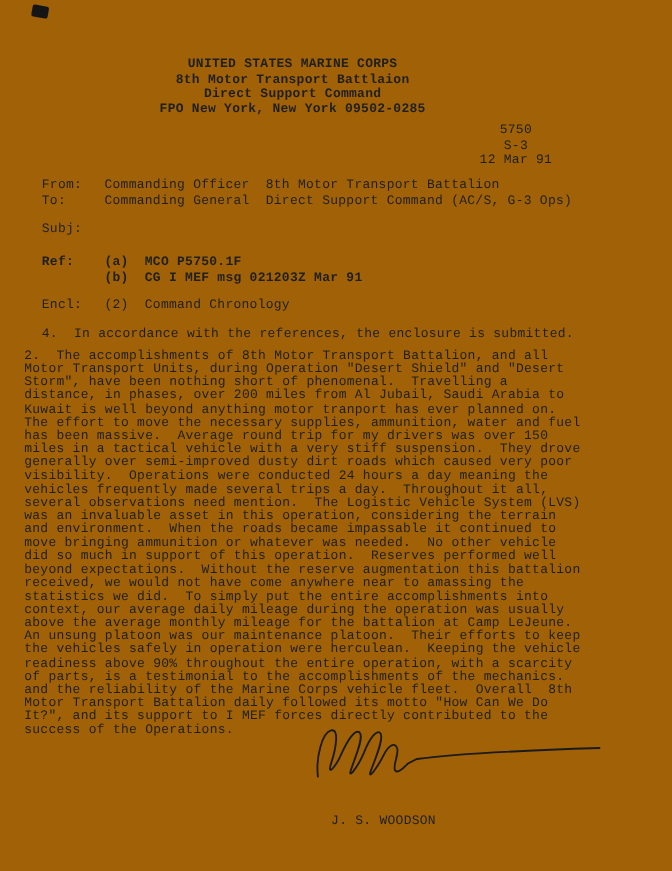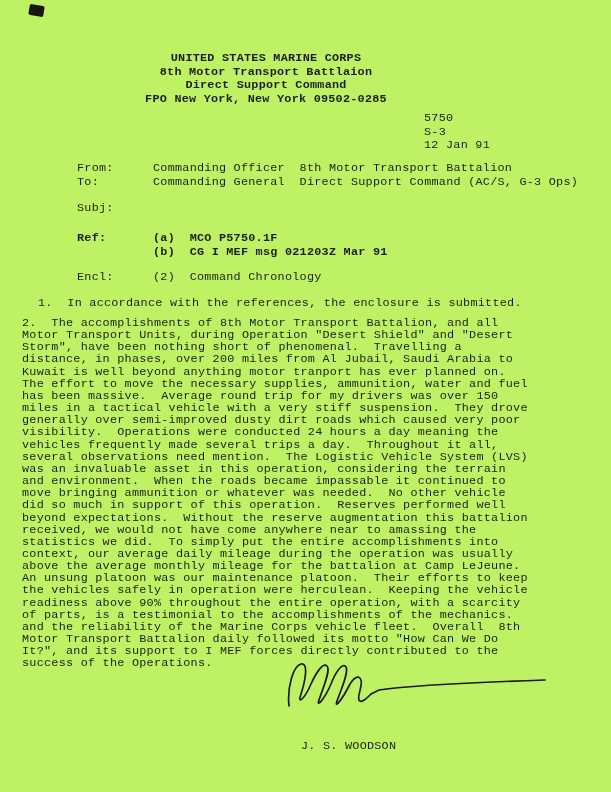--- a/index.html
+++ b/index.html
@@ -3,35 +3,35 @@
 <meta charset="utf-8">
 <style>
   html,body{margin:0;padding:0;}
   body{
     width:611px;height:792px;
     background:#fafaf7;
     font-family:"Liberation Mono","DejaVu Sans Mono",monospace;
   }
   .page{
     position:relative;width:611px;height:792px;overflow:hidden;
-    background:#bef264;
+    background:#a16207;
     color:#1f1f1f;
     font-size:11.8px;
     letter-spacing:0.25px;
     line-height:13.5px;
   }
   .letterhead{
     position:absolute;top:52px;left:0;width:532px;
     text-align:center;font-weight:bold;
   }
-  .id-block{position:absolute;top:112px;left:424px;}
+  .id-block{position:absolute;top:112px;left:436px;text-align:center;}
   .addr-block{position:absolute;top:162px;left:38px;}
   .labeled-row{display:flex;}
-  .lbl{display:inline-block;width:57px;flex:0 0 57px;white-space:pre;margin-left:39px;}
-  .val{white-space:pre;margin-left:19px;}
+  .lbl{display:inline-block;width:57px;flex:0 0 57px;white-space:pre;}
+  .val{white-space:pre;}
   .subj-block{position:absolute;top:202px;left:38px;}
   .ref-block{position:absolute;top:232px;left:38px;font-weight:bold;}
   .encl-block{position:absolute;top:271px;left:38px;}
   .para1{position:absolute;top:297px;left:38px;white-space:pre;}
   .para2{
     position:absolute;top:317px;left:22px;margin:0;
     white-space:pre;font:inherit;letter-spacing:0.25px;
     line-height:12.15px;
   }
   .sig-svg{position:absolute;top:654px;left:283px;}
@@ -51,21 +51,21 @@
   <div class="letterhead">
     <div>UNITED STATES MARINE CORPS</div>
     <div>8th Motor Transport Battlaion</div>
     <div>Direct Support Command</div>
     <div>FPO New York, New York 09502-0285</div>
   </div>
 
   <div class="id-block">
     <div>5750</div>
     <div>S-3</div>
-    <div>12 Jan 91</div>
+    <div>12 Mar 91</div>
   </div>
 
   <div class="addr-block">
     <div class="labeled-row">
       <span class="lbl">From:</span>
       <span class="val">Commanding Officer  8th Motor Transport Battalion</span>
     </div>
     <div class="labeled-row">
       <span class="lbl">To:</span>
       <span class="val">Commanding General  Direct Support Command (AC/S, G-3 Ops)</span>
@@ -84,21 +84,21 @@
     </span>
   </div>
 
   <div class="encl-block labeled-row">
     <span class="lbl">Encl:</span>
     <span>
       <div class="val">(2)  Command Chronology</div>
     </span>
   </div>
 
-  <div class="para1">1.  In accordance with the references, the enclosure is submitted.</div>
+  <div class="para1">4.  In accordance with the references, the enclosure is submitted.</div>
 
   <pre class="para2">2.  The accomplishments of 8th Motor Transport Battalion, and all
 Motor Transport Units, during Operation "Desert Shield" and "Desert
 Storm", have been nothing short of phenomenal.  Travelling a
 distance, in phases, over 200 miles from Al Jubail, Saudi Arabia to
 Kuwait is well beyond anything motor tranport has ever planned on.
 The effort to move the necessary supplies, ammunition, water and fuel
 has been massive.  Average round trip for my drivers was over 150
 miles in a tactical vehicle with a very stiff suspension.  They drove
 generally over semi-improved dusty dirt roads which caused very poor

